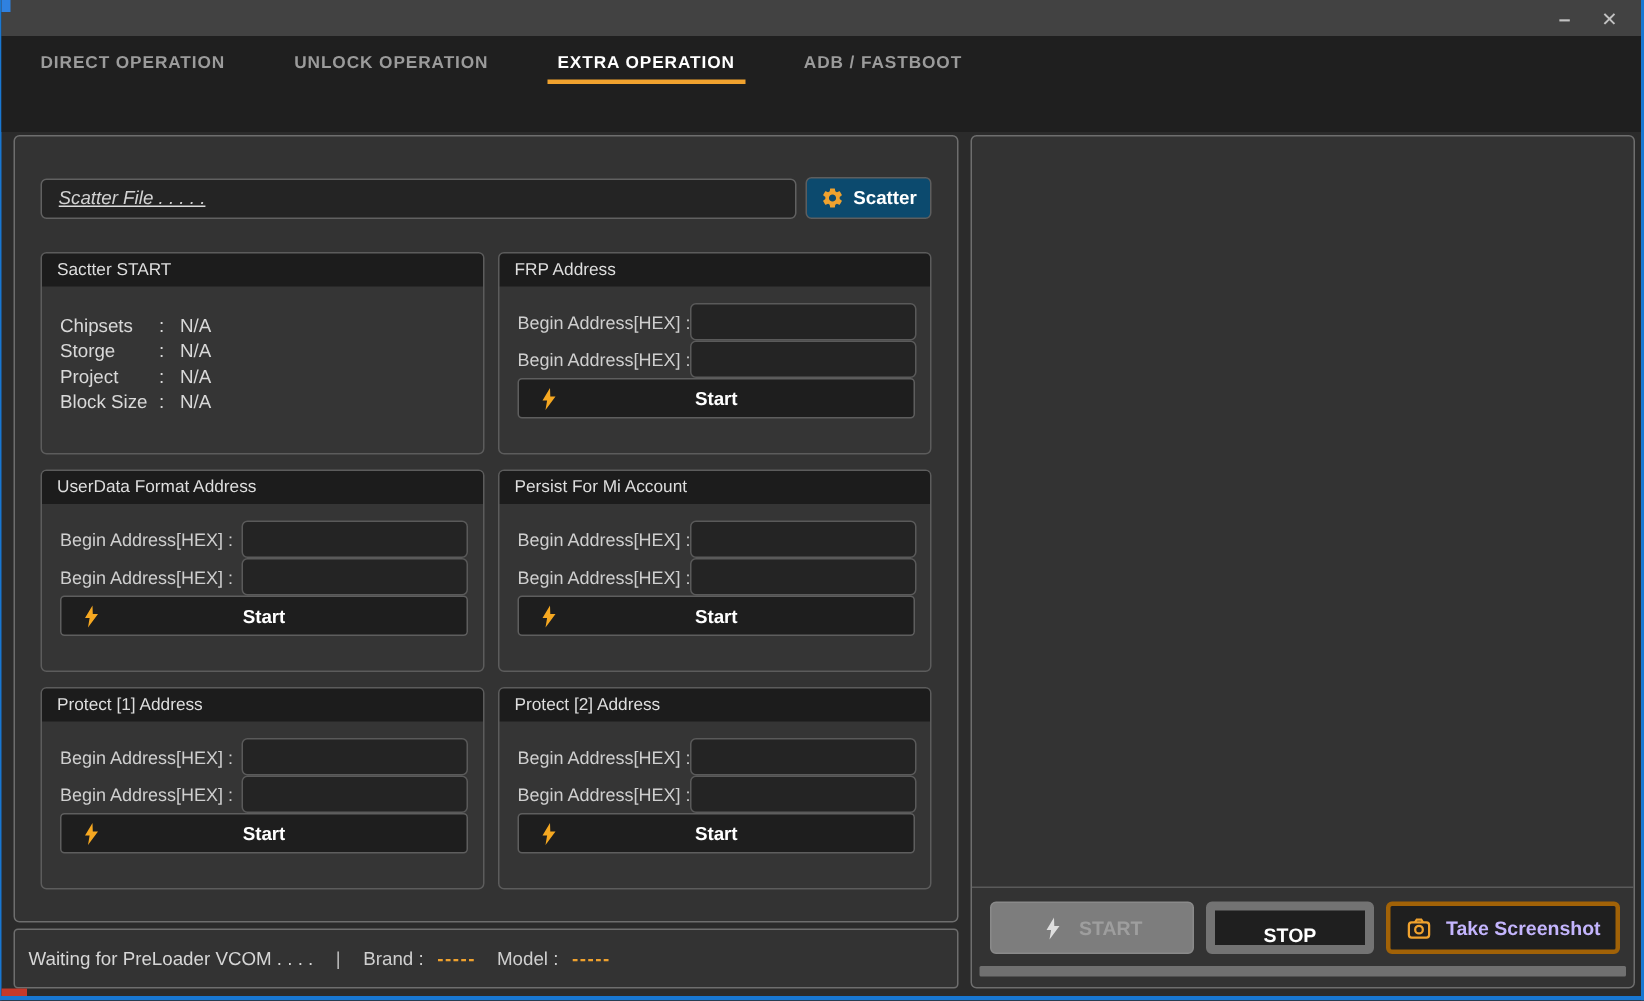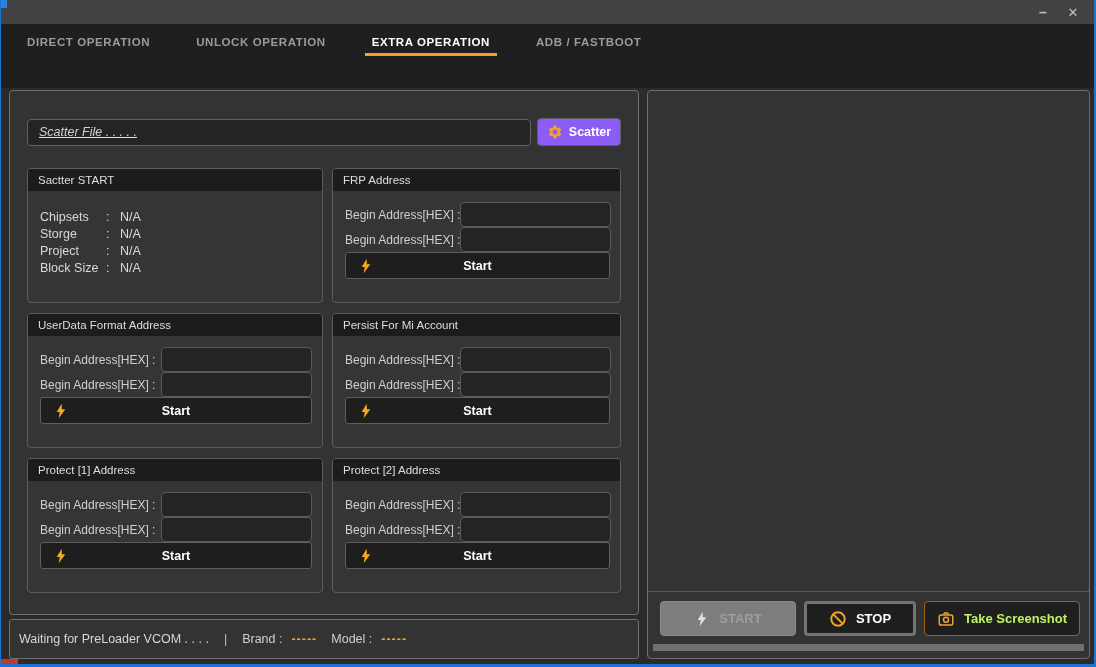--- a/index.html
+++ b/index.html
@@ -35,21 +35,21 @@
   .left-col { width:630px; display:flex; flex-direction:column; flex:none; }
   .left-panel { flex:1; background:#333333; border:1px solid #6e6e6e; border-radius:4px; padding:27px 17px 14px 17px; }
 
   .scatter-row { display:flex; gap:6px; margin-bottom:22px; align-items:center; }
   .scatter-input {
     flex:1; height:27px; background:#242424; border:1px solid #616161; border-radius:4px;
     color:#dcdcdc; font-style:italic; padding:0 11px; font-size:12.5px; font-family:inherit; outline:none;text-decoration:underline;
   }
   .scatter-input::placeholder { color:#d2d2d2; font-style:italic; }
   .scatter-btn {
-    width:84px; height:28px; background:#8b5cf6; border:1px solid #5e5e5e; border-radius:4px;
+    width:84px; height:28px; background:#0c4a6e; border:1px solid #5e5e5e; border-radius:4px;
     color:#ffffff; font-weight:bold; font-size:12.5px; font-family:inherit;
     display:flex; align-items:center; justify-content:center; gap:6px; cursor:default;
   }
 
   .grid { display:grid; grid-template-columns:296px 1fr; gap:10px 9px; }
   .gbox { height:135px; background:#353535; border:1px solid #5c5c5c; border-radius:4px; overflow:hidden; display:flex; flex-direction:column; }
   .gbox-header { height:22px; background:#1c1c1c; color:#dedede; font-size:11.5px; line-height:22px; padding-left:10px; flex:none; }
   .gbox-body { flex:1; padding:11px 10px 8px 12px; display:flex; flex-direction:column; }
 
   .info-body { justify-content:flex-start; padding-top:18px; gap:0; }
@@ -79,22 +79,22 @@
   .sb-dash { color:#f0a22e; margin:0 14px 0 9px; letter-spacing:1px; font-weight:bold; }
 
   .right-panel { flex:1; background:#333333; border:1px solid #6e6e6e; border-radius:4px; display:flex; flex-direction:column; min-width:0; }
   .log-area { flex:1; border-bottom:1px solid #5a5a5a; }
   .actions { display:flex; gap:8px; padding:9px 9px 4px 12px; flex:none; }
   .action-btn {
     height:35px; border-radius:4px; display:flex; align-items:center; justify-content:center; gap:9px;
     font-weight:bold; font-size:13px; font-family:inherit; cursor:default;
   }
   .btn-start-disabled { width:136px; background:#7d7d7d; border:1px solid #8a8a8a; color:#9e9e9e; }
-  .btn-stop { width:112px; background:#1f1f1f; border:3px solid #737373; color:#ffffff; }
-  .btn-screenshot { flex:1; background:#1f1f1f; border:1px solid #a16207; color:#bef264; }
+  .btn-stop { width:112px; background:#1f1f1f; border:6px solid #737373; color:#ffffff;flex-direction:column; }
+  .btn-screenshot { flex:1; background:#1f1f1f; border:3px solid #a16207; color:#c4b5fd; }
   .progress-strip { height:7px; background:#707070; margin:4px 5px 7px; border-radius:1px; flex:none; }
 
   .icon-16 { width:16px; height:16px; display:block; }
   .icon-18 { width:18px; height:18px; display:block; }
 </style>
 </head>
 <body>
 
 <div class="window">
   <div class="app-fragment-icon"></div>

